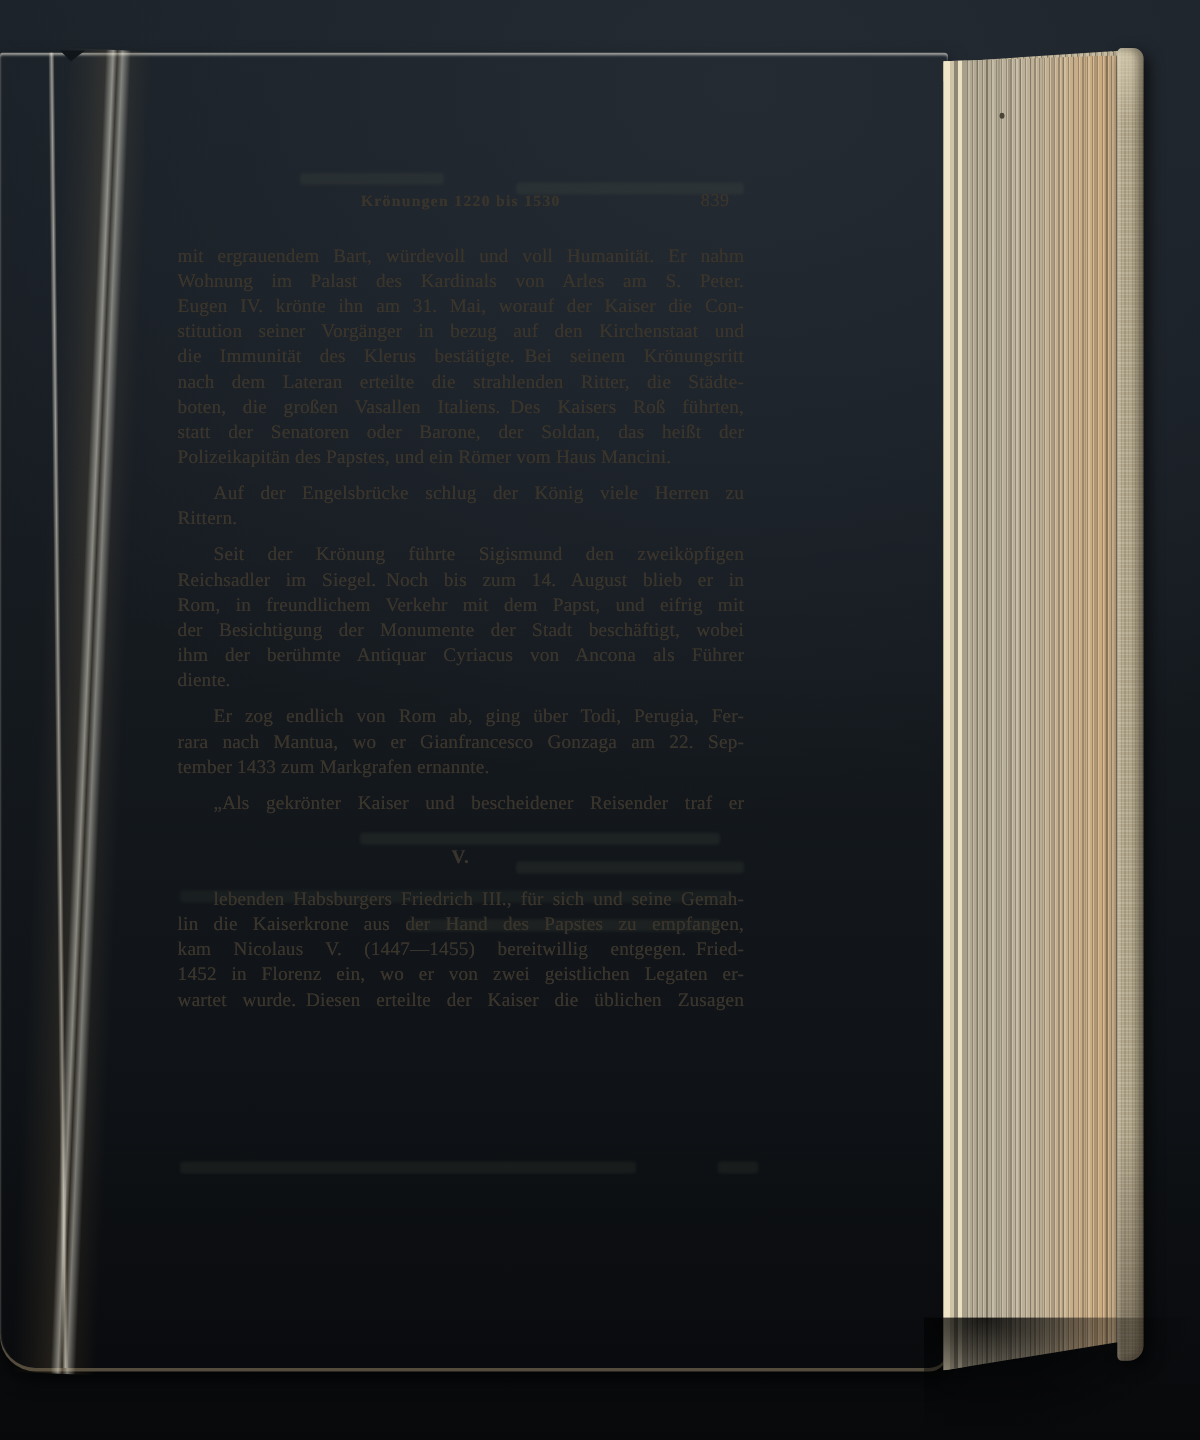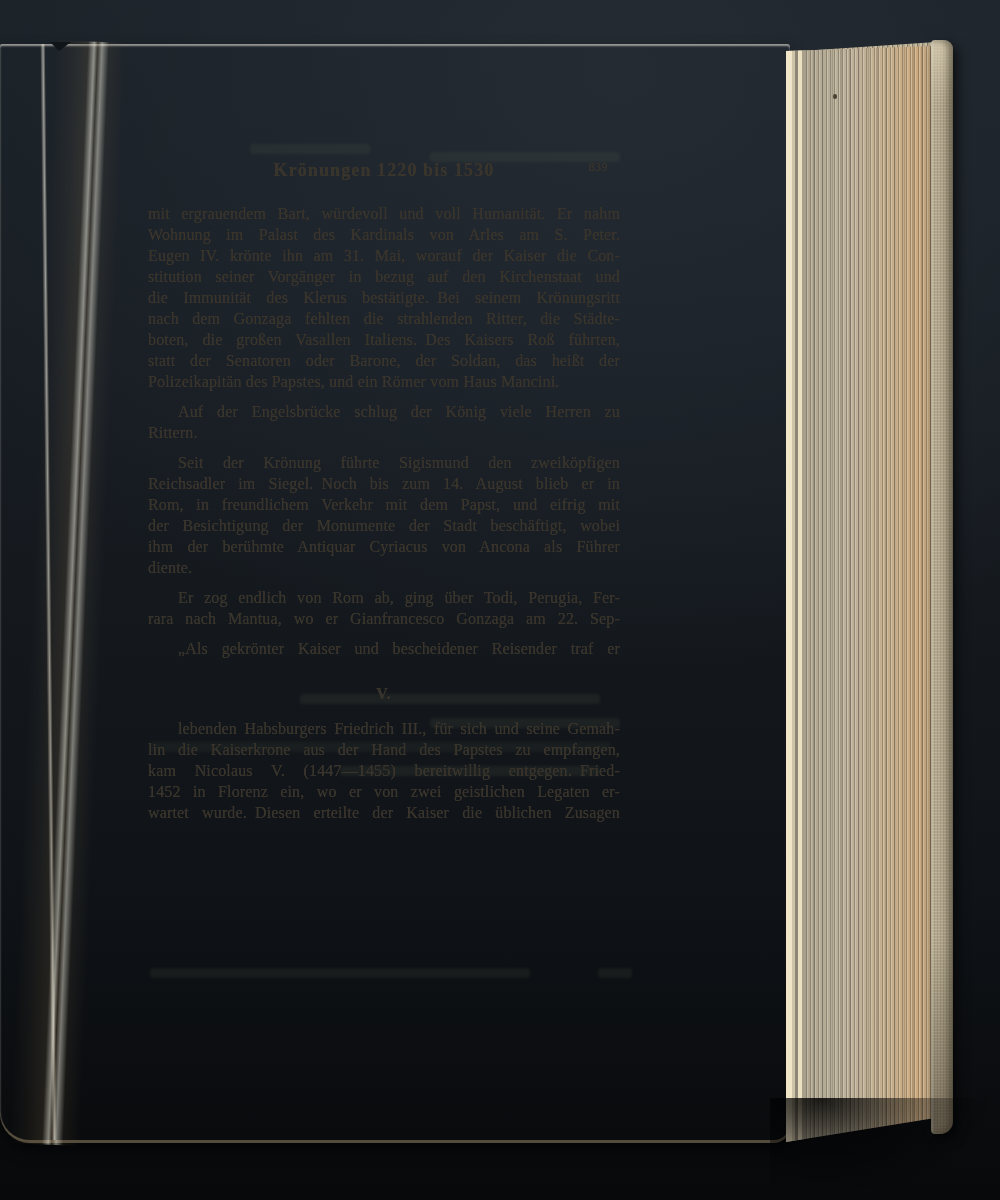--- a/index.html
+++ b/index.html
@@ -51,24 +51,24 @@
   }
 
   
   .content {
     position:absolute; left:148px; top:116px; width:472px; color:#3a352c;
     text-shadow:0 0 0.3px currentColor;
   }
   .running-header { position:relative; height:22px; }
   .header-title {
     display:block; text-align:center;
-    font-size:18px; font-weight:bold; letter-spacing:1.1px;
+    font-size:13px; font-weight:bold; letter-spacing:1.1px;
   }
   .page-number {
-    position:absolute; right:12px; top:0; font-size:12px; letter-spacing:0.5px;
+    position:absolute; right:12px; top:0; font-size:15px; letter-spacing:0.5px;
   }
   .body-text { margin-top:21px; font-size:16px; line-height:21px; letter-spacing:0.15px; }
   .para { margin:9px 0 0 0; }
   .para:first-child { margin-top:0; }
   .line { text-align:justify; text-align-last:justify; }
   .line.last { text-align-last:left; }
   .para.indent .line:first-child { text-indent:30px; }
   .heading {
     margin:24px 0 14px 0; text-align:center;
     font-weight:bold; font-size:16px; letter-spacing:1px;
@@ -136,40 +136,41 @@
           <span class="header-title">Krönungen 1220 bis 1530</span>
           <span class="page-number">839</span>
         </div>
         <div class="body-text" id="body-text">
             <div class="para">
               <div class="line">mit ergrauendem Bart, würdevoll und voll Humanität. Er nahm</div>
               <div class="line">Wohnung im Palast des Kardinals von Arles am S. Peter.</div>
               <div class="line">Eugen IV. krönte ihn am 31. Mai, worauf der Kaiser die Con-</div>
               <div class="line">stitution seiner Vorgänger in bezug auf den Kirchenstaat und</div>
               <div class="line">die Immunität des Klerus bestätigte. Bei seinem Krönungsritt</div>
-              <div class="line">nach dem Gonzaga fehlten die strahlenden Ritter, die Städte-</div>
+              <div class="line">nach dem Lateran erteilte die strahlenden Ritter, die Städte-</div>
               <div class="line">boten, die großen Vasallen Italiens. Des Kaisers Roß führten,</div>
               <div class="line">statt der Senatoren oder Barone, der Soldan, das heißt der</div>
               <div class="line last">Polizeikapitän des Papstes, und ein Römer vom Haus Mancini.</div>
             </div>
             <div class="para indent">
               <div class="line">Auf der Engelsbrücke schlug der König viele Herren zu</div>
               <div class="line last">Rittern.</div>
             </div>
             <div class="para indent">
               <div class="line">Seit der Krönung führte Sigismund den zweiköpfigen</div>
               <div class="line">Reichsadler im Siegel. Noch bis zum 14. August blieb er in</div>
               <div class="line">Rom, in freundlichem Verkehr mit dem Papst, und eifrig mit</div>
               <div class="line">der Besichtigung der Monumente der Stadt beschäftigt, wobei</div>
               <div class="line">ihm der berühmte Antiquar Cyriacus von Ancona als Führer</div>
               <div class="line last">diente.</div>
             </div>
             <div class="para indent">
               <div class="line">Er zog endlich von Rom ab, ging über Todi, Perugia, Fer-</div>
               <div class="line">rara nach Mantua, wo er Gianfrancesco Gonzaga am 22. Sep-</div>
+              <div class="line last">tember 1433 zum Markgrafen ernannte.</div>
             </div>
             <div class="para indent">
               <div class="line">„Als gekrönter Kaiser und bescheidener Reisender traf er</div>
             </div>
             <div class="heading">V.</div>
             <div class="para indent">
               <div class="line">lebenden Habsburgers Friedrich III., für sich und seine Gemah-</div>
               <div class="line">lin die Kaiserkrone aus der Hand des Papstes zu empfangen,</div>
               <div class="line">kam Nicolaus V. (1447—1455) bereitwillig entgegen. Fried-</div>
               <div class="line">1452 in Florenz ein, wo er von zwei geistlichen Legaten er-</div>

